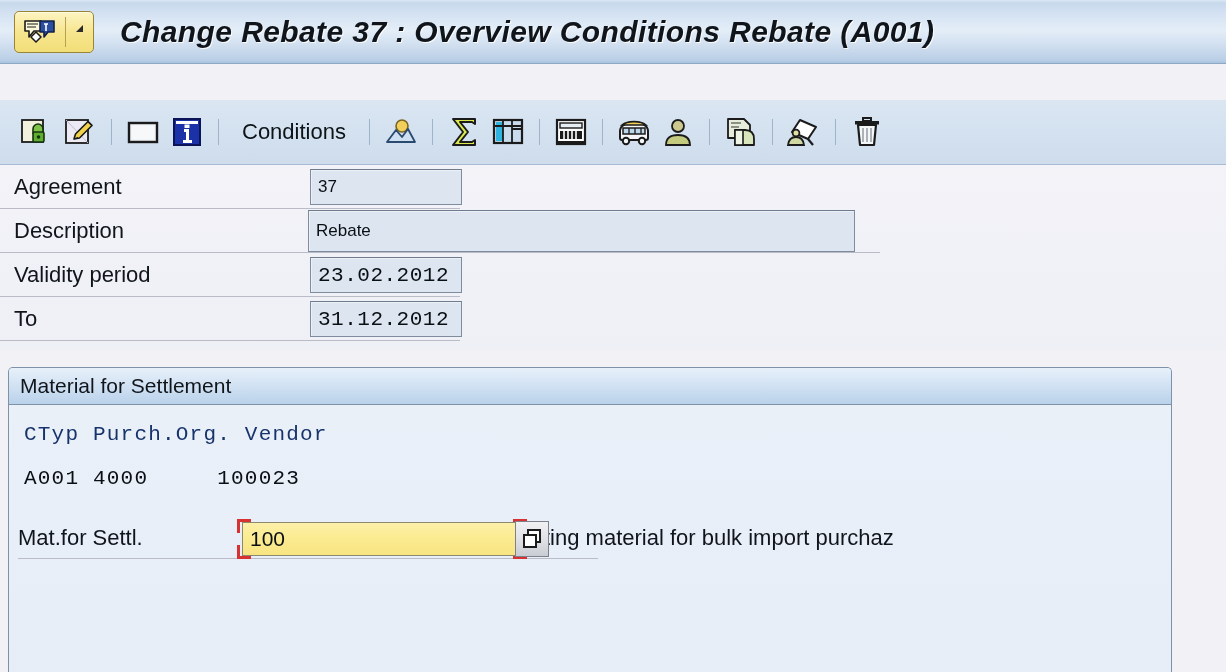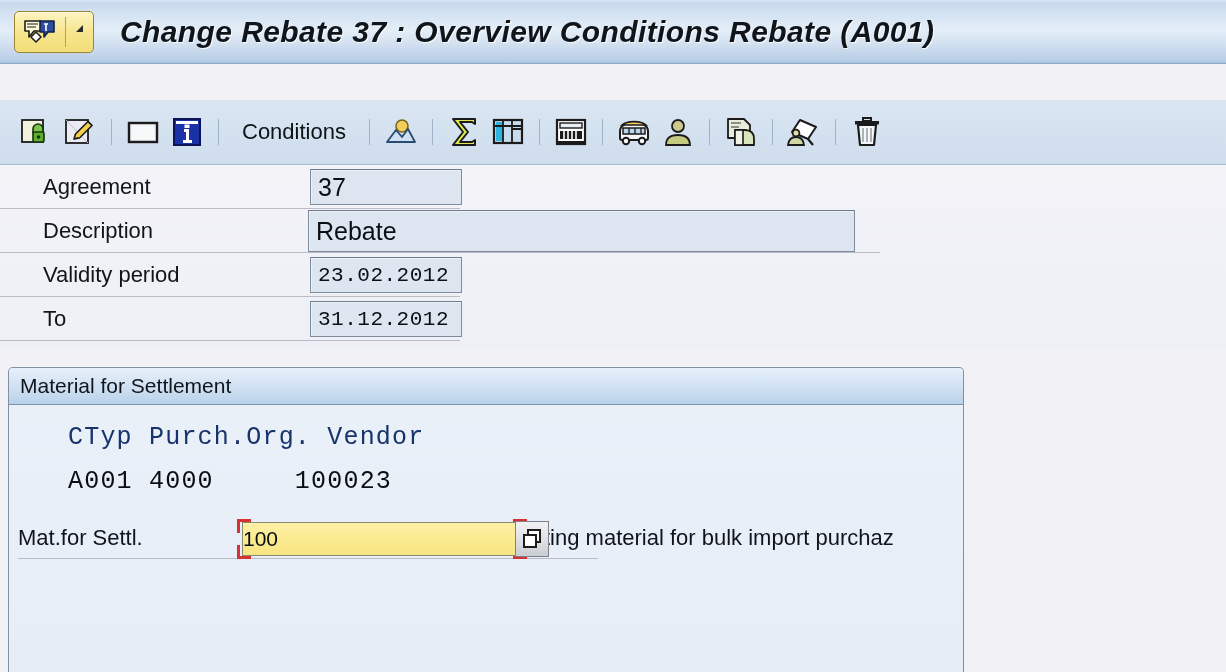--- a/index.html
+++ b/index.html
@@ -137,50 +137,49 @@
     background: #b9bcc6;
   }
   .f-label {
     position: absolute;
     left: 14px;
     top: 50%;
     transform: translateY(-50%);
     font-size: 22px;
     color: #10151b;
     white-space: nowrap;
-    margin-left: 29px;
   }
   .f-input {
     position: absolute;
     top: 50%;
     transform: translateY(-50%);
     background: #dde6f0;
     border: 1px solid #7f8c9d;
     border-top-color: #6d7b8c;
     box-sizing: border-box;
     height: 36px;
     display: flex;
     align-items: center;
     padding-left: 7px;
-    font-size: 25px;
+    font-size: 17px;
     color: #0a0f14;
     box-shadow: inset 1px 1px 0 rgba(255,255,255,0.45);
   }
   .f-input.mono {
     font-family: "Liberation Mono", monospace;
     font-size: 21px;
     letter-spacing: 0.5px;
   }
 
   
   .panel {
     position: absolute;
     left: 8px;
     top: 367px;
-    width: 956px;
+    width: 1164px;
     bottom: 0;
     border: 1px solid #7d91a8;
     border-bottom: none;
     border-radius: 5px 5px 0 0;
     background: #e7eef8;
     box-sizing: border-box;
     overflow: hidden;
   }
   .panel-header {
     height: 37px;
@@ -196,24 +195,23 @@
   .panel-body {
     position: relative;
     background: linear-gradient(to bottom, #e9f0f8 0%, #e6edf7 100%);
     height: 100%;
   }
 
   .grid-head, .grid-row {
     position: absolute;
     left: 15px;
     font-family: "Liberation Mono", monospace;
-    font-size: 25px;
+    font-size: 21px;
     letter-spacing: 1.2px;
     white-space: pre;
-    margin-left: 44px;
   }
   .grid-head { top: 18px; color: #17336b; }
   .grid-row  { top: 62px; color: #0a0f14; }
 
   
   .settl-row { position: absolute; left: 0; right: 0; top: 110px; height: 46px; }
   .settl-label {
     position: absolute;
     left: 9px;
     top: 50%;
@@ -248,20 +246,21 @@
   .focus-wrap .brk.bl { left: 0;  bottom: 0; border-right: none; border-top: none; }
   .focus-wrap .brk.br { right: 0; bottom: 0; border-left: none;  border-top: none; }
   .focus-input {
     position: absolute;
     left: 5px; right: 5px; top: 3px; bottom: 3px;
     background: linear-gradient(to bottom, #fdf0a8 0%, #fbeb90 50%, #f8e481 100%);
     border: 1px solid #8a8a6e;
     box-sizing: border-box;
     display: flex;
     align-items: center;
+    padding-left: 7px;
     font-size: 21px;
     color: #0a0f14;
   }
   .pick-btn {
     position: absolute;
     left: 506px;
     top: 6px;
     width: 34px;
     height: 36px;
     background: linear-gradient(to bottom, #f1f1f4 0%, #dfe0e5 55%, #c9ccd3 100%);

